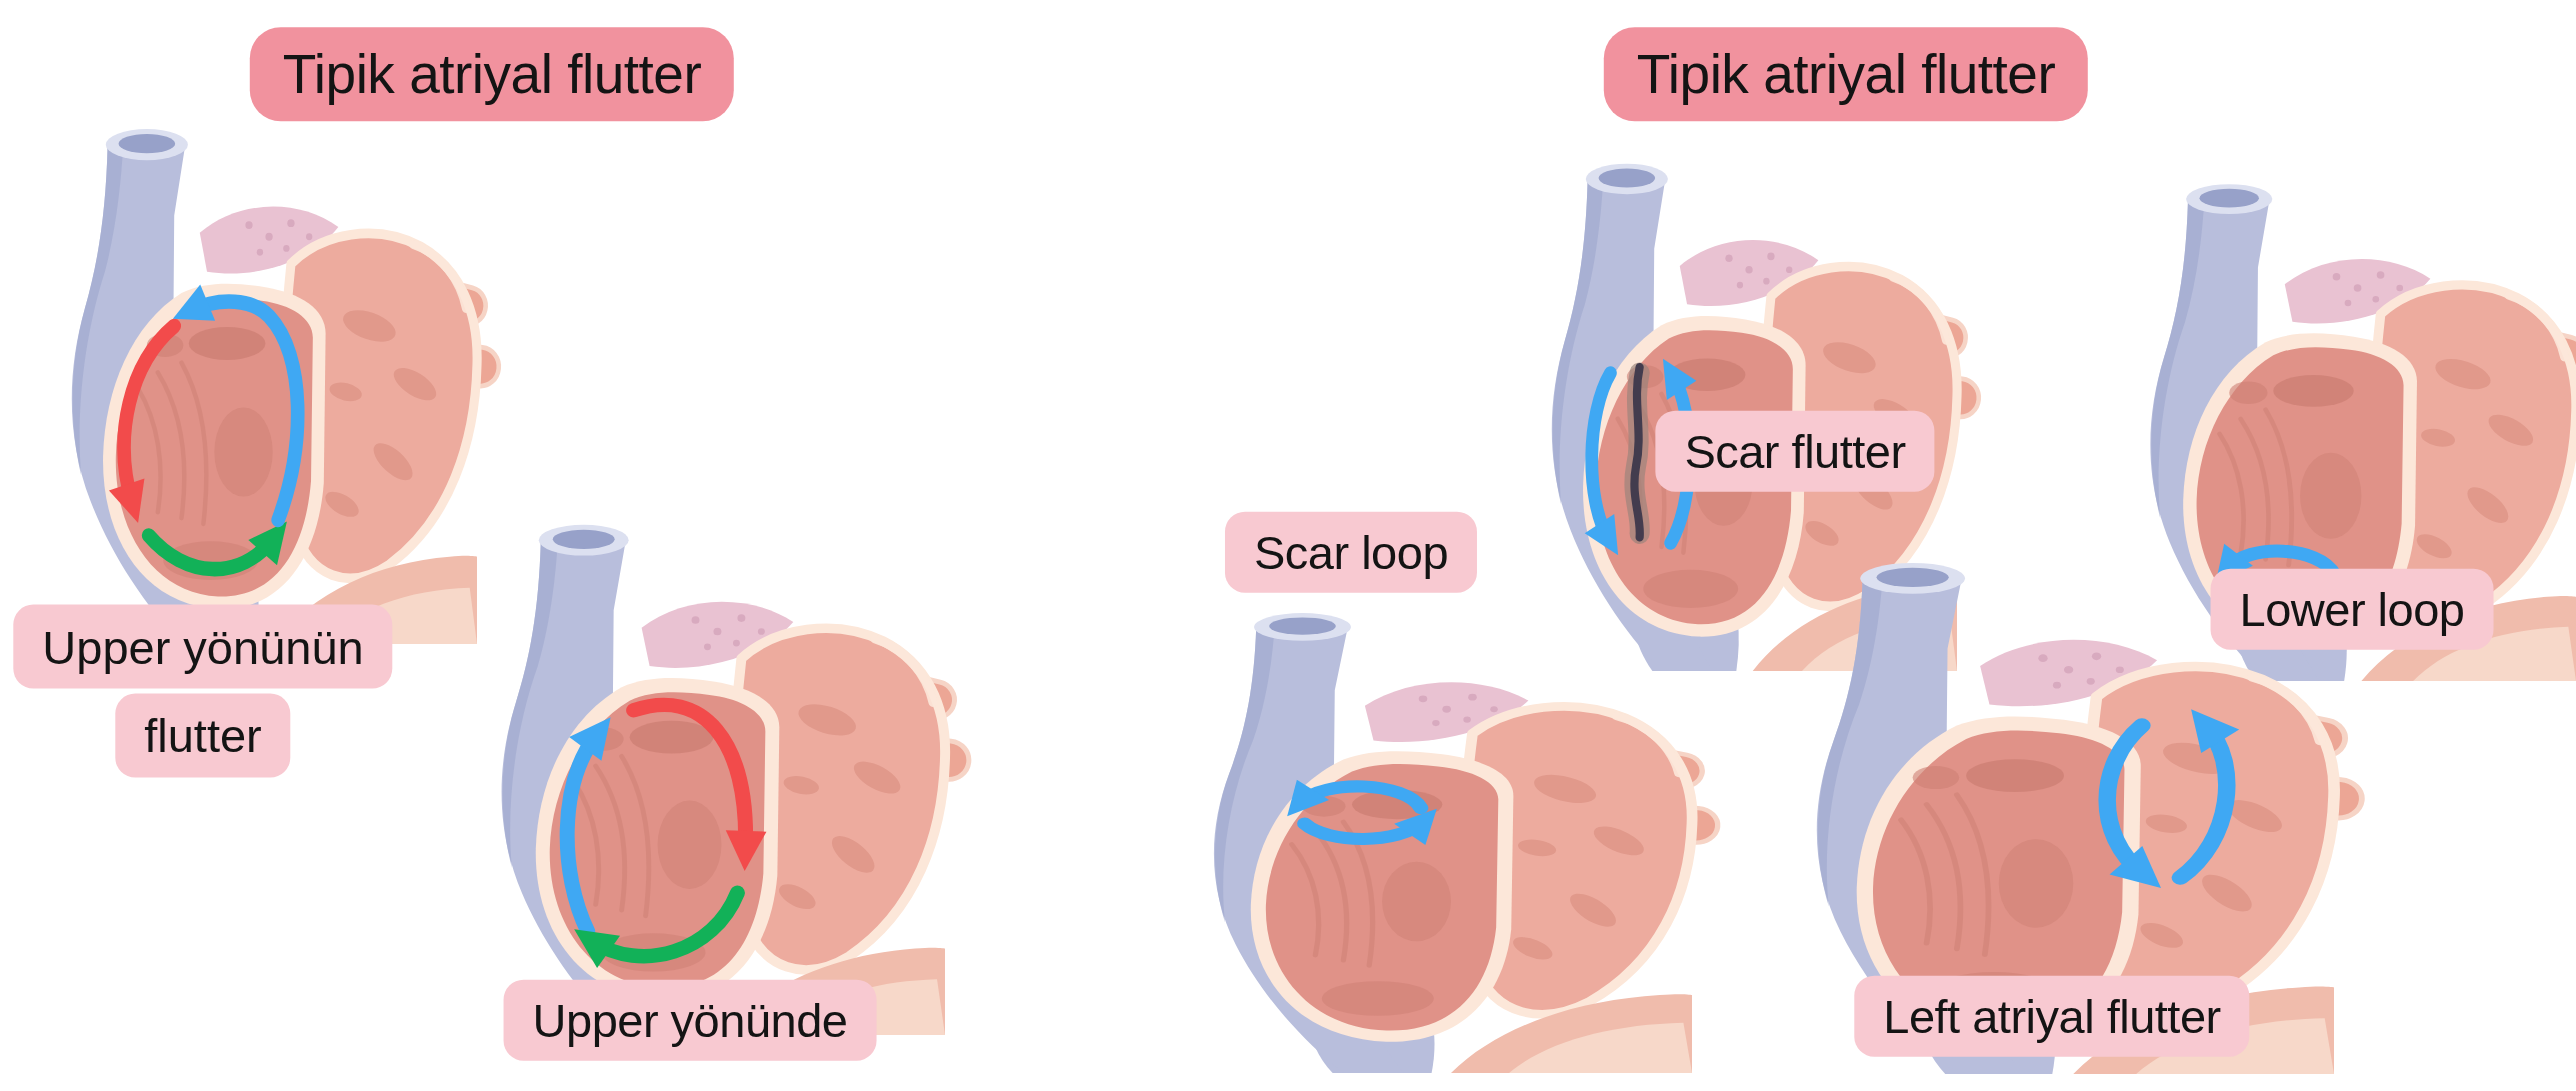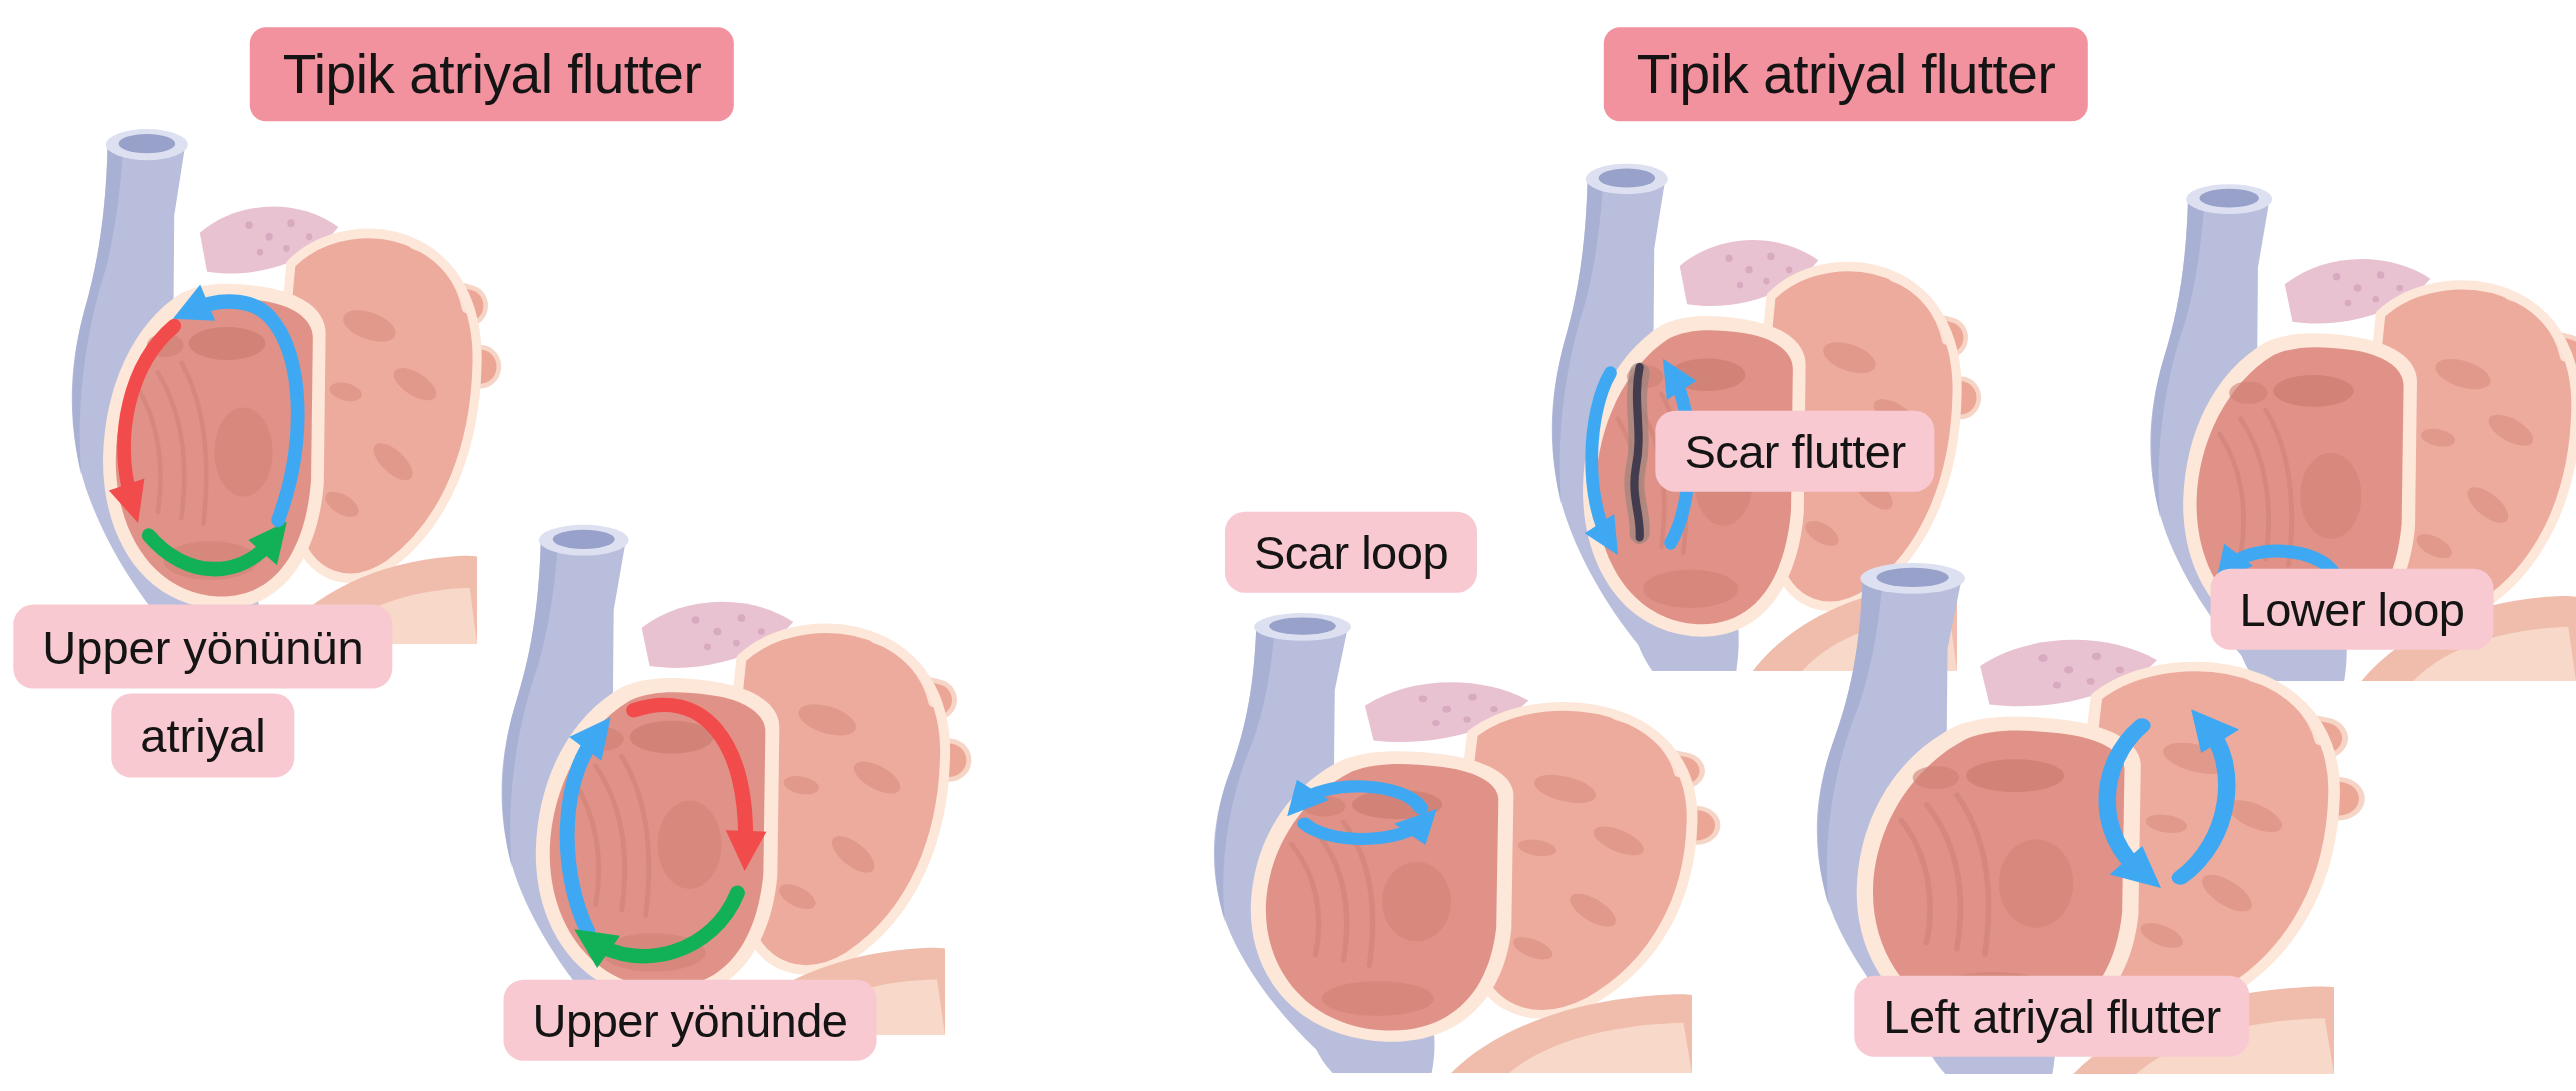--- a/index.html
+++ b/index.html
@@ -17,21 +17,21 @@
     white-space: nowrap;
     line-height: 1.1;
     letter-spacing: -0.5px;
     text-align: center;
     color: var(--text, #141414);
   }
   .hdr {
     font-size: 55px;
     font-weight: 500;
     padding: 16.5px 33px;
-    border-radius: 16px;
+    border-radius: 31px;
     background: var(--header-badge, #f1929e);
   }
   .lbl {
     font-size: 47px;
     font-weight: 400;
     padding: 14.5px 29px;
     border-radius: 20px;
     background: var(--label-badge, #f8c9d1);
   }
   .lbl-stack {
@@ -134,21 +134,21 @@
     <g>
       <path class="aR" d="M168,232 C120,270 100,345 122,415" marker-end="url(#mR)"></path>
       <path class="aG" d="M140,448 C180,492 240,496 278,450" marker-end="url(#mG)"></path>
       <path class="aB" d="M282,432 C312,356 312,262 272,222 C254,204 218,202 186,216" marker-end="url(#mB)"></path>
     </g>
   </svg>
 </figure>
 
 <div class="lbl-stack" style="left:203px; top:691px">
   <span class="lbl">Upper yönünün</span>
-  <span class="lbl">atriyal</span>
+  <span class="lbl">flutter</span>
 </div>
 
 <figure class="heart" style="left:446px; top:497px; width:499px; height:538px">
   <svg viewBox="0 0 500 560" preserveAspectRatio="none">
     <use href="#heartBase"></use>
     <g>
       <path class="aB" d="M142,452 C114,392 112,298 152,246" marker-end="url(#mB)"></path>
       <path class="aR" d="M188,222 C256,198 304,252 300,368" marker-end="url(#mR)"></path>
       <path class="aG" d="M292,412 C268,474 196,496 146,462" marker-end="url(#mG)"></path>
     </g>

